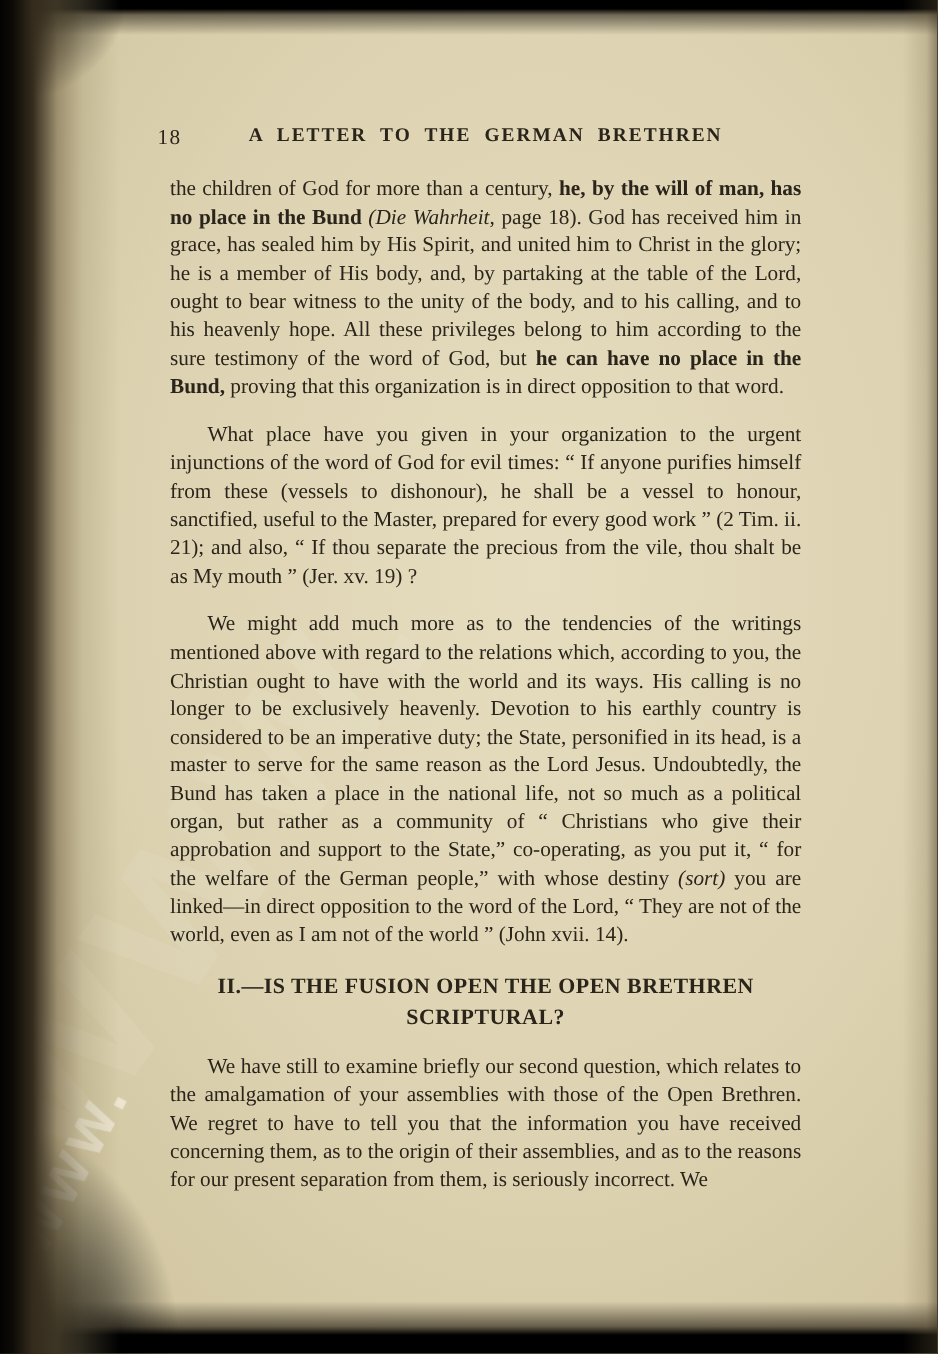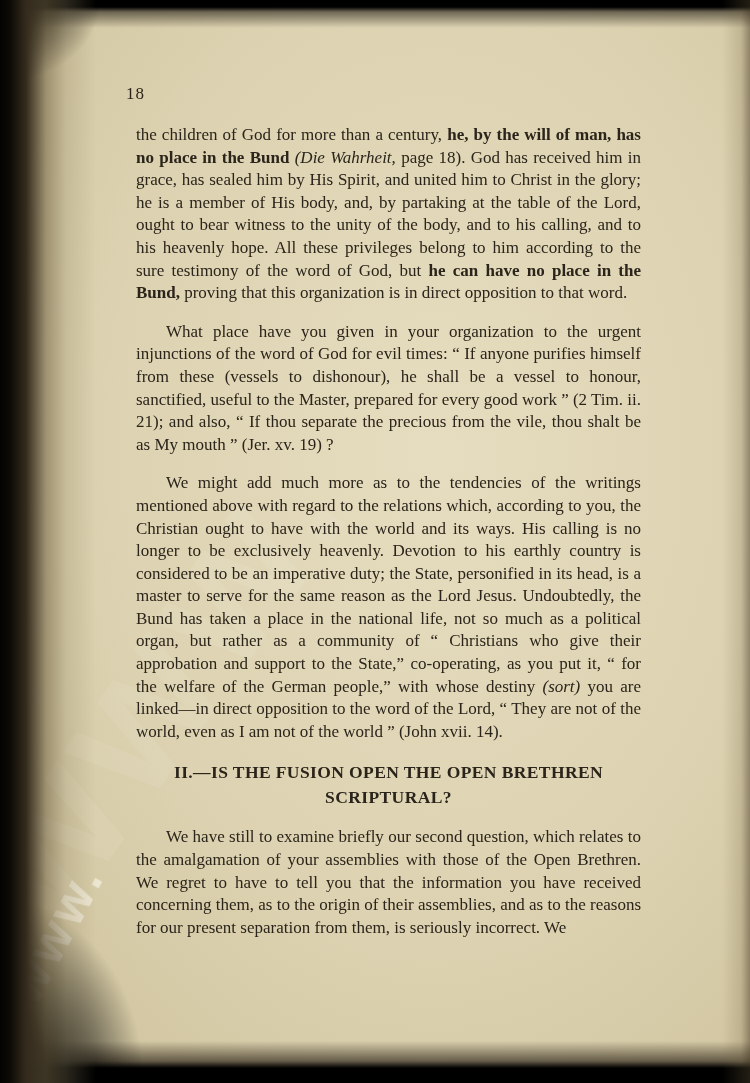--- a/index.html
+++ b/index.html
@@ -54,21 +54,21 @@
     font-family:"Liberation Sans", sans-serif;
     font-size:190px;font-weight:bold;letter-spacing:10px;
     color:rgba(250,246,232,.10);
     pointer-events:none;white-space:nowrap;
   }
   
   .page-content{
     position:absolute;left:120px;top:84px;width:537px;
   }
   .header{
-    position:relative;height:24px;margin-bottom:12px;
+    position:relative;height:24px;margin-bottom:12px;margin-top:16px;
   }
   .page-num{
     position:absolute;left:6px;top:0;
     font-size:17px;letter-spacing:1px;
   }
   .running-title{
     display:block;text-align:center;
     font-weight:bold;font-size:15.5px;
     letter-spacing:1.6px;word-spacing:5px;
   }
@@ -94,20 +94,21 @@
 
 <div class="scan">
 
   <div class="watermark-large">www.</div>
   <div class="watermark-small">www.</div>
 
   <div class="page-content">
 
     <div class="header">
       <span class="page-num">18</span>
+      <span class="running-title">A LETTER TO THE GERMAN BRETHREN</span>
     </div>
 
     <p class="para"><span>the children of God for more than a century, </span><span class="b">he, by the will of man, has no place in the Bund </span><span class="i">(Die Wahrheit,</span><span> page 18).  God has received him in grace, has sealed him by His Spirit, and united him to Christ in the glory; he is a member of His body, and, by partaking at the table of the Lord, ought to bear witness to the unity of the body, and to his calling, and to his heavenly hope.  All these privileges belong to him according to the sure testimony of the word of God, but </span><span class="b">he can have no place in the Bund, </span><span>proving that this organization is in direct opposition to that word.</span></p>
     <p class="para indent"><span>What place have you given in your organization to the urgent injunctions of the word of God for evil times: “ If anyone purifies himself from these (vessels to dishonour), he shall be a vessel to honour, sanctified, useful to the Master, prepared for every good work ” (2 Tim. ii. 21); and also, “ If thou separate the precious from the vile, thou shalt be as My mouth ” (Jer. xv. 19) ?</span></p>
     <p class="para indent"><span>We might add much more as to the tendencies of the writings mentioned above with regard to the relations which, according to you, the Christian ought to have with the world and its ways.  His calling is no longer to be exclusively heavenly.  Devotion to his earthly country is considered to be an imperative duty; the State, personified in its head, is a master to serve for the same reason as the Lord Jesus.  Undoubtedly, the Bund has taken a place in the national life, not so much as a political organ, but rather as a community of “ Christians who give their approbation and support to the State,” co-operating, as you put it, “ for the welfare of the German people,” with whose destiny </span><span class="i">(sort)</span><span> you are linked—in direct opposition to the word of the Lord, “ They are not of the world, even as I am not of the world ” (John xvii. 14).</span></p>
 
     <h2 class="section-heading">II.—IS THE FUSION OPEN THE OPEN BRETHREN SCRIPTURAL?</h2>
 
     <p class="para indent"><span>We have still to examine briefly our second question, which relates to the amalgamation of your assemblies with those of the Open Brethren.  We regret to have to tell you that the information you have received concerning them, as to the origin of their assemblies, and as to the reasons for our present separation from them, is seriously incorrect.  We</span></p>
 

